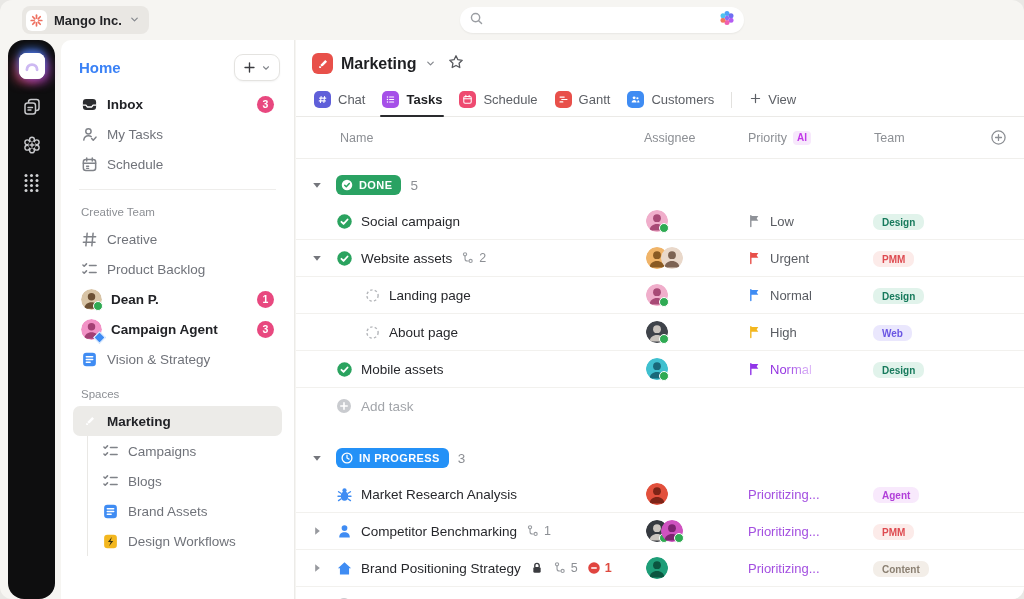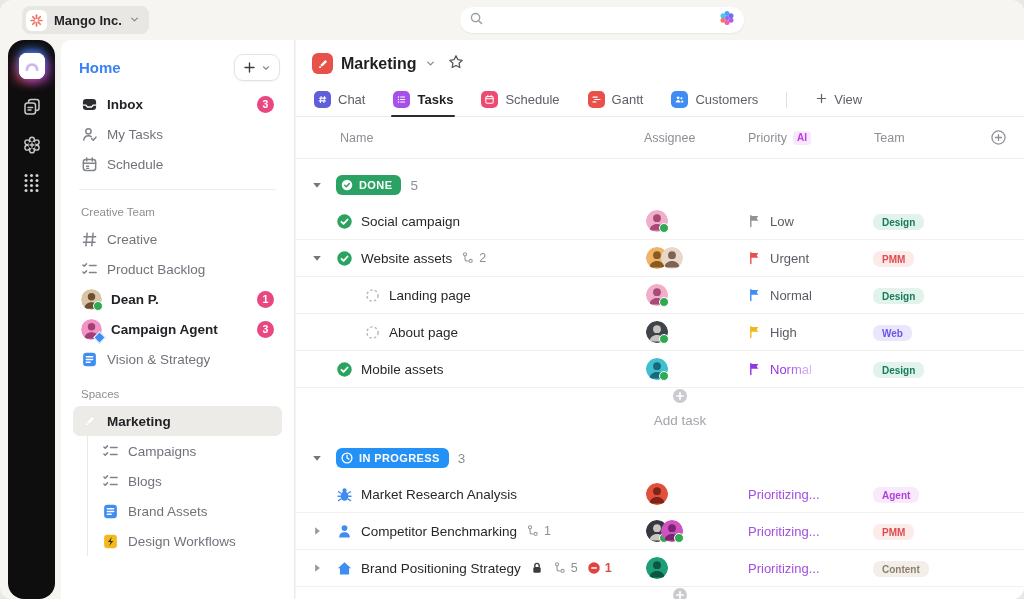--- a/index.html
+++ b/index.html
@@ -38,21 +38,21 @@
   .children{margin-left:14px;border-left:1px solid #e9e8e5;padding-left:6px;}
   .avatar{width:21px;height:21px;border-radius:50%;position:relative;flex:none;overflow:visible;}
   .avatar svg{border-radius:50%;display:block;}
   .pdot{position:absolute;right:-1px;bottom:-1px;width:8px;height:8px;border-radius:50%;background:#2faa53;border:1.5px solid #fff;}
   .aidia{position:absolute;right:-2px;bottom:-2px;width:7px;height:7px;background:#3f8cf3;transform:rotate(45deg);border:1.5px solid #fff;}
   
   .main{position:absolute;left:296px;top:40px;right:0;bottom:0;background:#fff;overflow:hidden;}
   .title-row{display:flex;align-items:center;gap:8px;padding:13px 16px 9px 16px;}
   .sp-ico{width:21px;height:21px;border-radius:6px;background:#e8504a;display:flex;align-items:center;justify-content:center;}
   .page-title{font-size:16px;font-weight:700;color:#1e1f22;}
-  .tabs{display:flex;align-items:center;gap:12px;padding:0 10px;border-bottom:1px solid #ebeae7;height:33px;}
+  .tabs{display:flex;align-items:center;gap:1px;padding:0 10px;border-bottom:1px solid #ebeae7;height:33px;}
   .tab{display:flex;align-items:center;gap:7px;padding:0 8px;height:100%;position:relative;cursor:pointer;}
   .tab .tlbl{font-size:13px;color:#5d6066;}
   .tab.active .tlbl{color:#1e1f22;font-weight:700;}
   .tab.active:after{content:"";position:absolute;left:6px;right:6px;bottom:-1px;height:2.5px;background:#2a2b2e;border-radius:2px;}
   .tico{width:17px;height:17px;border-radius:5px;display:flex;align-items:center;justify-content:center;}
   .tab-sep{width:1px;height:16px;background:#e2e1de;margin:0 8px;}
   .view-btn{display:flex;align-items:center;gap:6px;padding:0 8px;cursor:pointer;}
   .view-btn span{font-size:13px;color:#5d6066;}
   
   .trow{display:grid;grid-template-columns:1fr 104px 126px 120px 36px;align-items:center;padding:0 8px 0 14px;}
@@ -76,21 +76,21 @@
   .meta .bnum{font-size:12.5px;color:#de4a3f;font-weight:600;}
   .acell{display:flex;align-items:center;padding-left:16px;}
   .av-stack{display:flex;}
   .av-stack .avatar + .avatar{margin-left:-7px;}
   .pcell{display:flex;align-items:center;gap:8px;padding-left:14px;}
   .plabel{font-size:13px;color:#595c62;}
   .plabel.ai{color:#a34fe0;}
   .plabel.grad{background:linear-gradient(90deg,#8f2be0 30%,#ddb8f8 95%);-webkit-background-clip:text;background-clip:text;color:transparent;}
   .tcell{padding-left:13px;}
   .tpill{display:inline-block;font-size:10px;font-weight:600;border-radius:7px;padding:2.5px 9px;}
-  .addtask{display:flex;align-items:center;gap:9px;height:36px;padding-left:40px;cursor:pointer;flex-direction:column;}
+  .addtask{display:flex;align-items:center;gap:9px;height:36px;padding-left:40px;cursor:pointer;}
   .addtask span{font-size:13.5px;color:#a2a5aa;}
   .plus-col{display:flex;justify-content:center;cursor:pointer;}
 </style>
 </head>
 <body>
 
 <div class="app">
 
   <div class="topbar">
     <button class="ws-btn">

